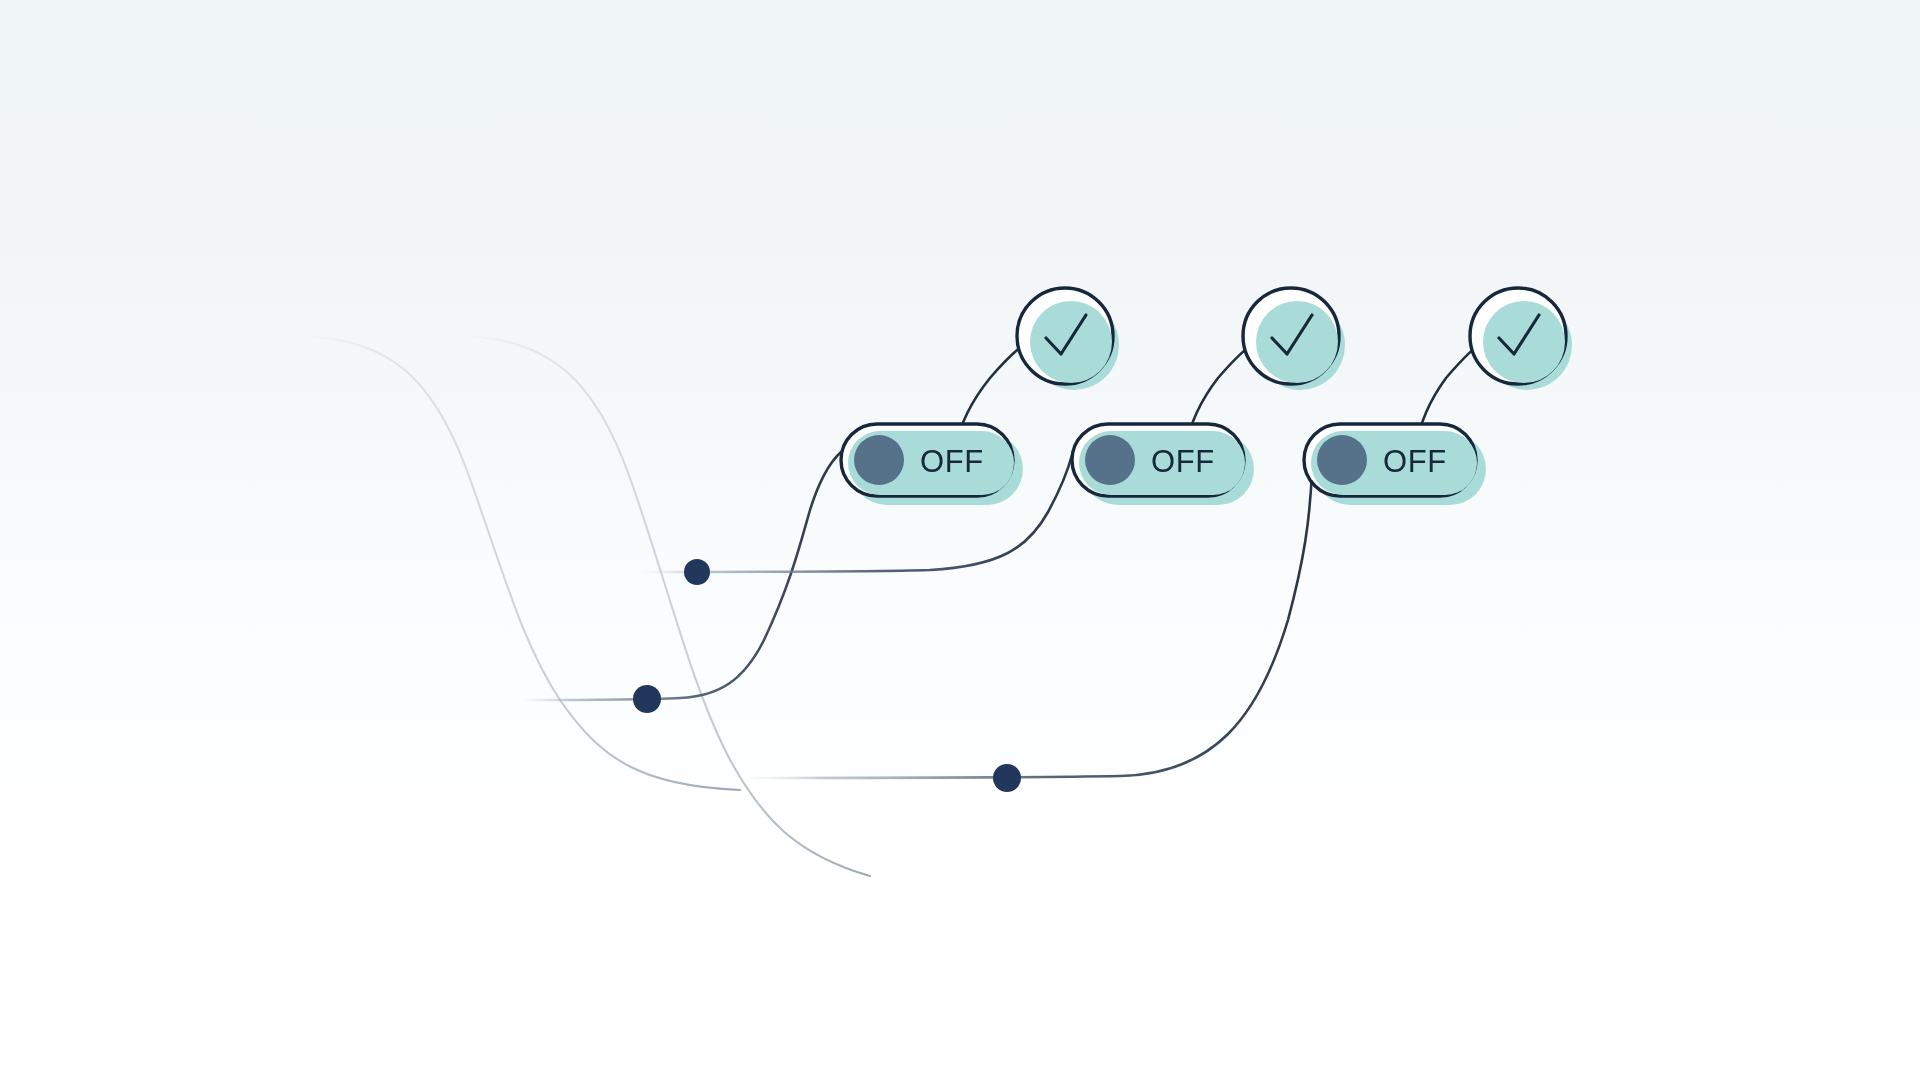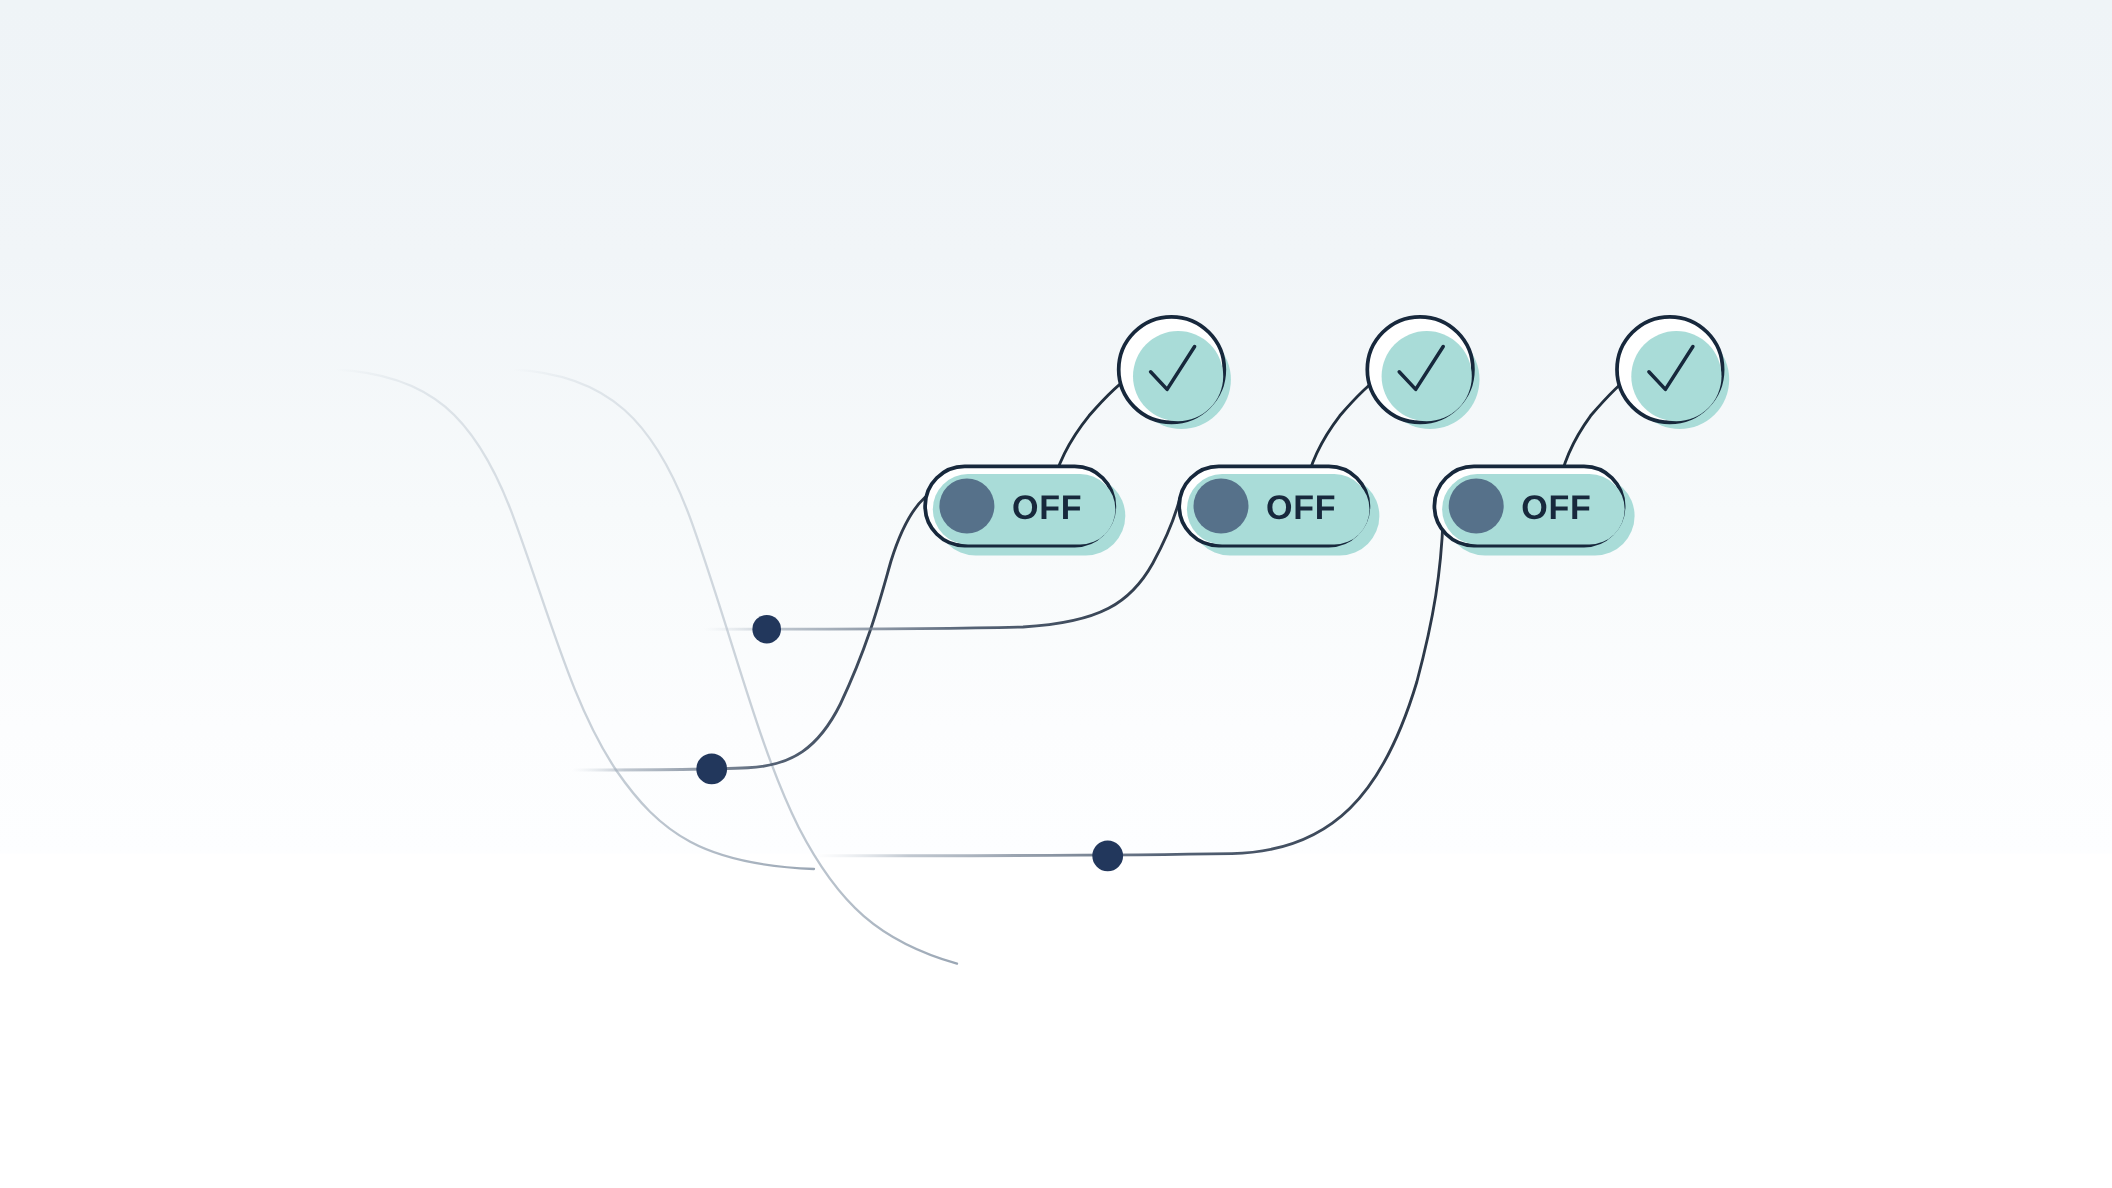--- a/index.html
+++ b/index.html
@@ -9,21 +9,20 @@
     width: 1920px;
     height: 1080px;
     overflow: hidden;
     font-family: "Liberation Sans", sans-serif;
   }
   #stage {
     position: relative;
     width: 1920px;
     height: 776px;
     background: linear-gradient(to bottom, #eff4f7 0%, #f1f5f8 30%, #f7fafb 60%, #fcfdfe 85%, #fdfeff 100%);
-    font-weight: bold;
   }
   #stage svg.layer {
     position: absolute;
     top: 0;
     left: 0;
     width: 1920px;
     height: 1080px;
     overflow: visible;
   }
   .toggle-label {

